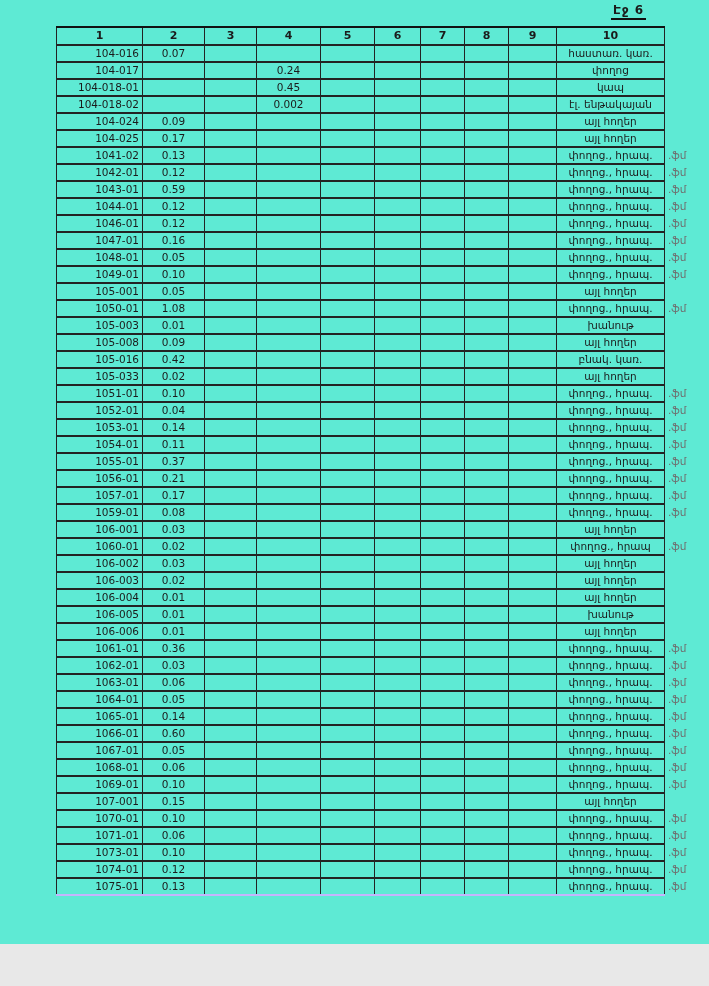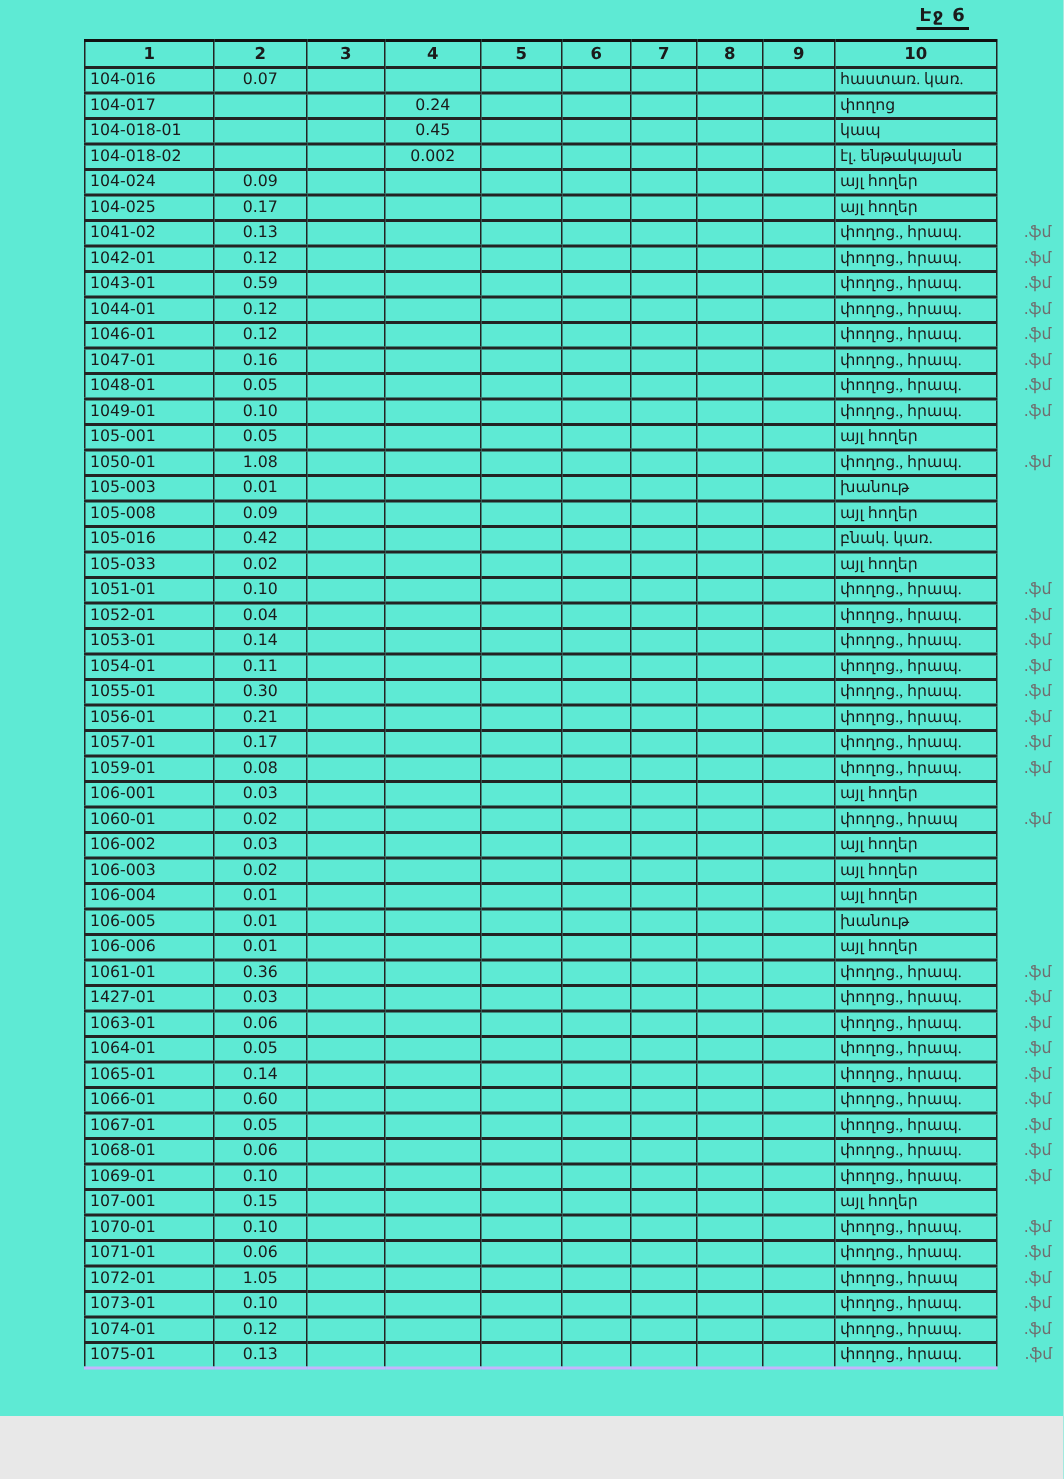--- a/index.html
+++ b/index.html
@@ -28,29 +28,29 @@
     border:1px solid #232323;
     border-top-width:2px;
     white-space:nowrap;
     overflow:hidden;
   }
   table.doc tr.hdr td{
     font-size:11px;font-weight:bold;text-align:center;
     border-top:2px solid #111;
     height:16px;
   }
-  td.c-code{text-align:left;padding-left:5px;}
+  td.c-code{text-align:right;padding-left:5px;}
   td.c-num{text-align:center;}
-  td.c-use{text-align:left;font-size:10px;padding-left:4px;font-family:Liberation Serif, serif;}
+  td.c-use{text-align:center;font-size:10px;padding-left:4px;}
   td.edge-l{border-left:2px solid #111;}
   td.edge-r{border-right:2px solid #111;}
   tr.last td{border-bottom:2px solid #c4b5fd;}
   td.c-mark{
     border:none !important;background:transparent;
-    color:#6f6f6f;font-size:8.5px;text-align:right;padding-left:10px;
+    color:#6f6f6f;font-size:8.5px;text-align:left;padding-left:10px;
     font-weight:normal;
   }
 </style>
 </head>
 <body>
 
 <div class="page">
   <div class="page-label">Էջ 6</div>
 
   <table class="doc">
@@ -388,21 +388,21 @@
           <td class="c-num"></td>
           <td class="c-num"></td>
           <td class="c-num"></td>
           <td class="c-num"></td>
           <td class="c-num"></td>
           <td class="c-use edge-r">փողոց., հրապ.</td>
           <td class="c-mark">.ֆմ</td>
         </tr>
         <tr>
           <td class="c-code edge-l">1055-01</td>
-          <td class="c-num">0.30</td>
+          <td class="c-num">0.37</td>
           <td class="c-num"></td>
           <td class="c-num"></td>
           <td class="c-num"></td>
           <td class="c-num"></td>
           <td class="c-num"></td>
           <td class="c-num"></td>
           <td class="c-num"></td>
           <td class="c-use edge-r">փողոց., հրապ.</td>
           <td class="c-mark">.ֆմ</td>
         </tr>
@@ -543,21 +543,21 @@
           <td class="c-num"></td>
           <td class="c-num"></td>
           <td class="c-num"></td>
           <td class="c-num"></td>
           <td class="c-num"></td>
           <td class="c-num"></td>
           <td class="c-use edge-r">փողոց., հրապ.</td>
           <td class="c-mark">.ֆմ</td>
         </tr>
         <tr>
-          <td class="c-code edge-l">1427-01</td>
+          <td class="c-code edge-l">1062-01</td>
           <td class="c-num">0.03</td>
           <td class="c-num"></td>
           <td class="c-num"></td>
           <td class="c-num"></td>
           <td class="c-num"></td>
           <td class="c-num"></td>
           <td class="c-num"></td>
           <td class="c-num"></td>
           <td class="c-use edge-r">փողոց., հրապ.</td>
           <td class="c-mark">.ֆմ</td>
@@ -683,33 +683,20 @@
           <td class="c-code edge-l">1071-01</td>
           <td class="c-num">0.06</td>
           <td class="c-num"></td>
           <td class="c-num"></td>
           <td class="c-num"></td>
           <td class="c-num"></td>
           <td class="c-num"></td>
           <td class="c-num"></td>
           <td class="c-num"></td>
           <td class="c-use edge-r">փողոց., հրապ.</td>
-          <td class="c-mark">.ֆմ</td>
-        </tr>
-        <tr>
-          <td class="c-code edge-l">1072-01</td>
-          <td class="c-num">1.05</td>
-          <td class="c-num"></td>
-          <td class="c-num"></td>
-          <td class="c-num"></td>
-          <td class="c-num"></td>
-          <td class="c-num"></td>
-          <td class="c-num"></td>
-          <td class="c-num"></td>
-          <td class="c-use edge-r">փողոց., հրապ</td>
           <td class="c-mark">.ֆմ</td>
         </tr>
         <tr>
           <td class="c-code edge-l">1073-01</td>
           <td class="c-num">0.10</td>
           <td class="c-num"></td>
           <td class="c-num"></td>
           <td class="c-num"></td>
           <td class="c-num"></td>
           <td class="c-num"></td>

